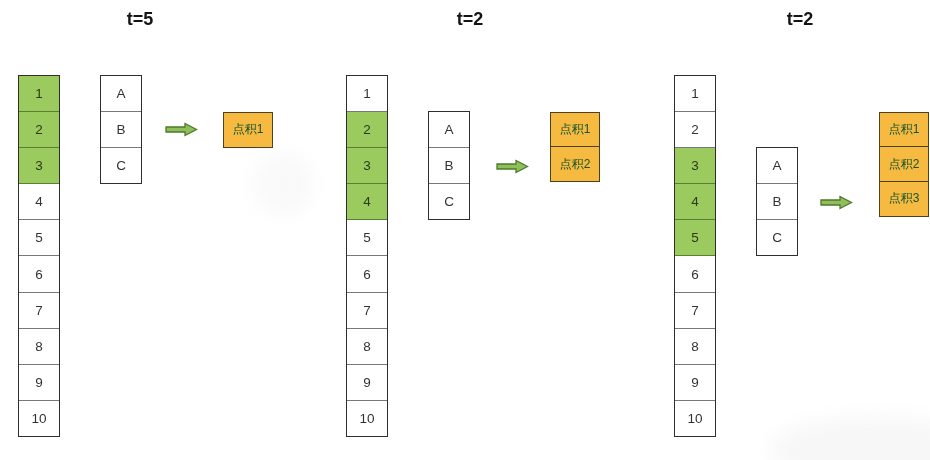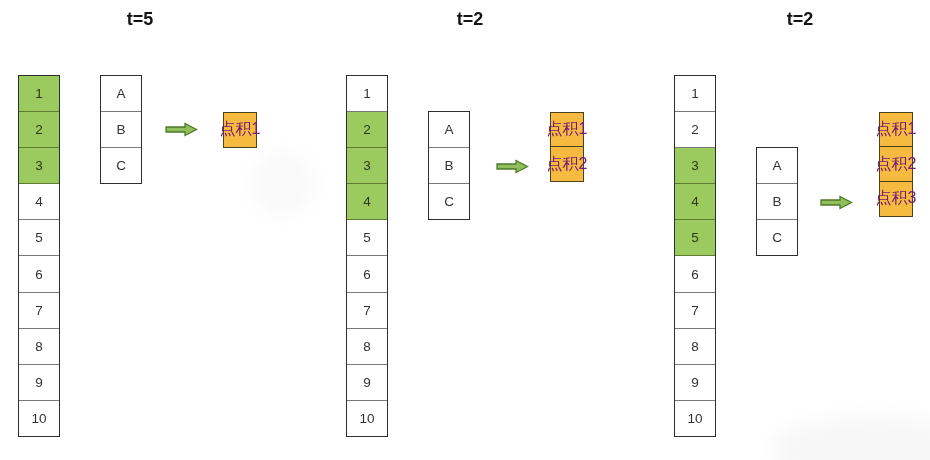--- a/index.html
+++ b/index.html
@@ -22,24 +22,24 @@
     flex:1; display:flex; align-items:center; justify-content:center;
     font-size:13.5px; color:#333; background:#ffffff;
     border-bottom:1px solid #787878;
   }
   .cell:last-child { border-bottom:none; }
   .cell.hl { background:var(--green,#9bca5f); border-bottom-color:#5e7f33; color:#2c3a17; }
   .arrow-svg { position:absolute; width:33px; height:15px; }
   .arrow-svg polygon { fill:var(--arrow-fill,#8fbe5b); stroke:var(--arrow-stroke,#4c7a2a); stroke-width:1.3; }
   .out-col { position:absolute; width:42px; }
   .out-box {
-    width:34px; height:36.2px; box-sizing:border-box;
+    width:50px; height:36.2px; box-sizing:border-box;
     border:1.6px solid #4a421c; background:var(--orange,#f5ba3f);
     display:flex; align-items:center; justify-content:center;
-    font-size:16px; color:#701a75; margin-top:-1.6px; white-space:nowrap;
+    font-size:12px; color:#14532d; margin-top:-1.6px; white-space:nowrap;
   }
   .out-box:first-child { margin-top:0; }
   .smudge {
     position:absolute; border-radius:50%; filter:blur(10px); pointer-events:none;
   }
   .smudge-a { left:770px; top:416px; width:210px; height:70px; background:rgba(214,214,219,0.20); }
   .smudge-b { left:252px; top:152px; width:62px; height:64px; background:rgba(216,216,221,0.14); }
 </style>
 </head>
 <body>

